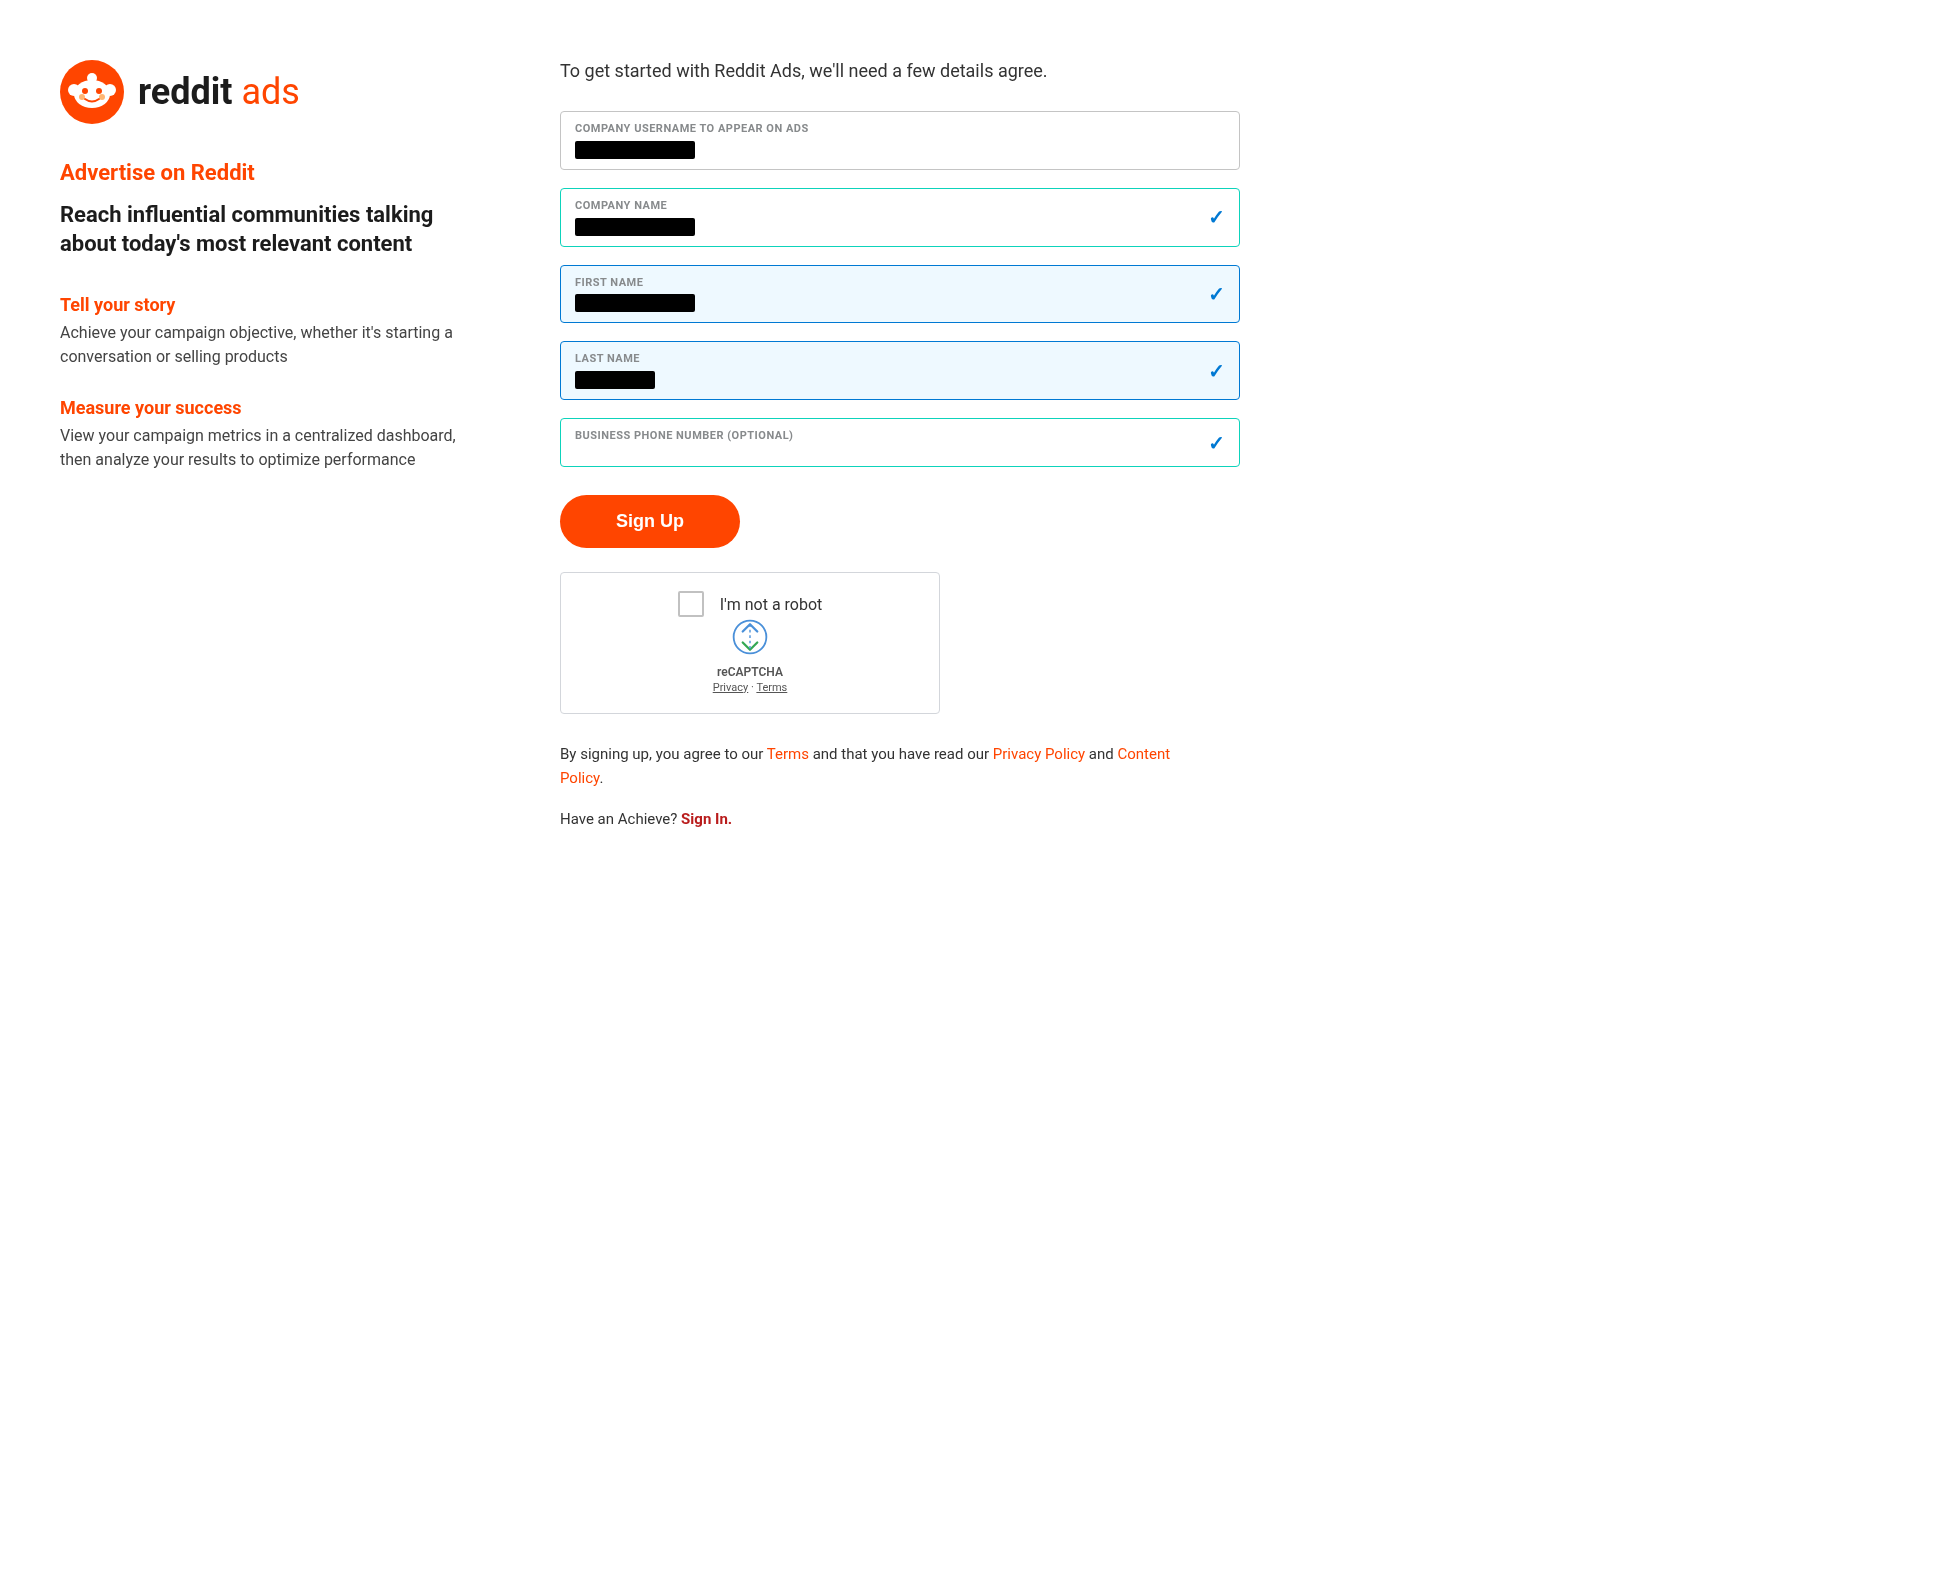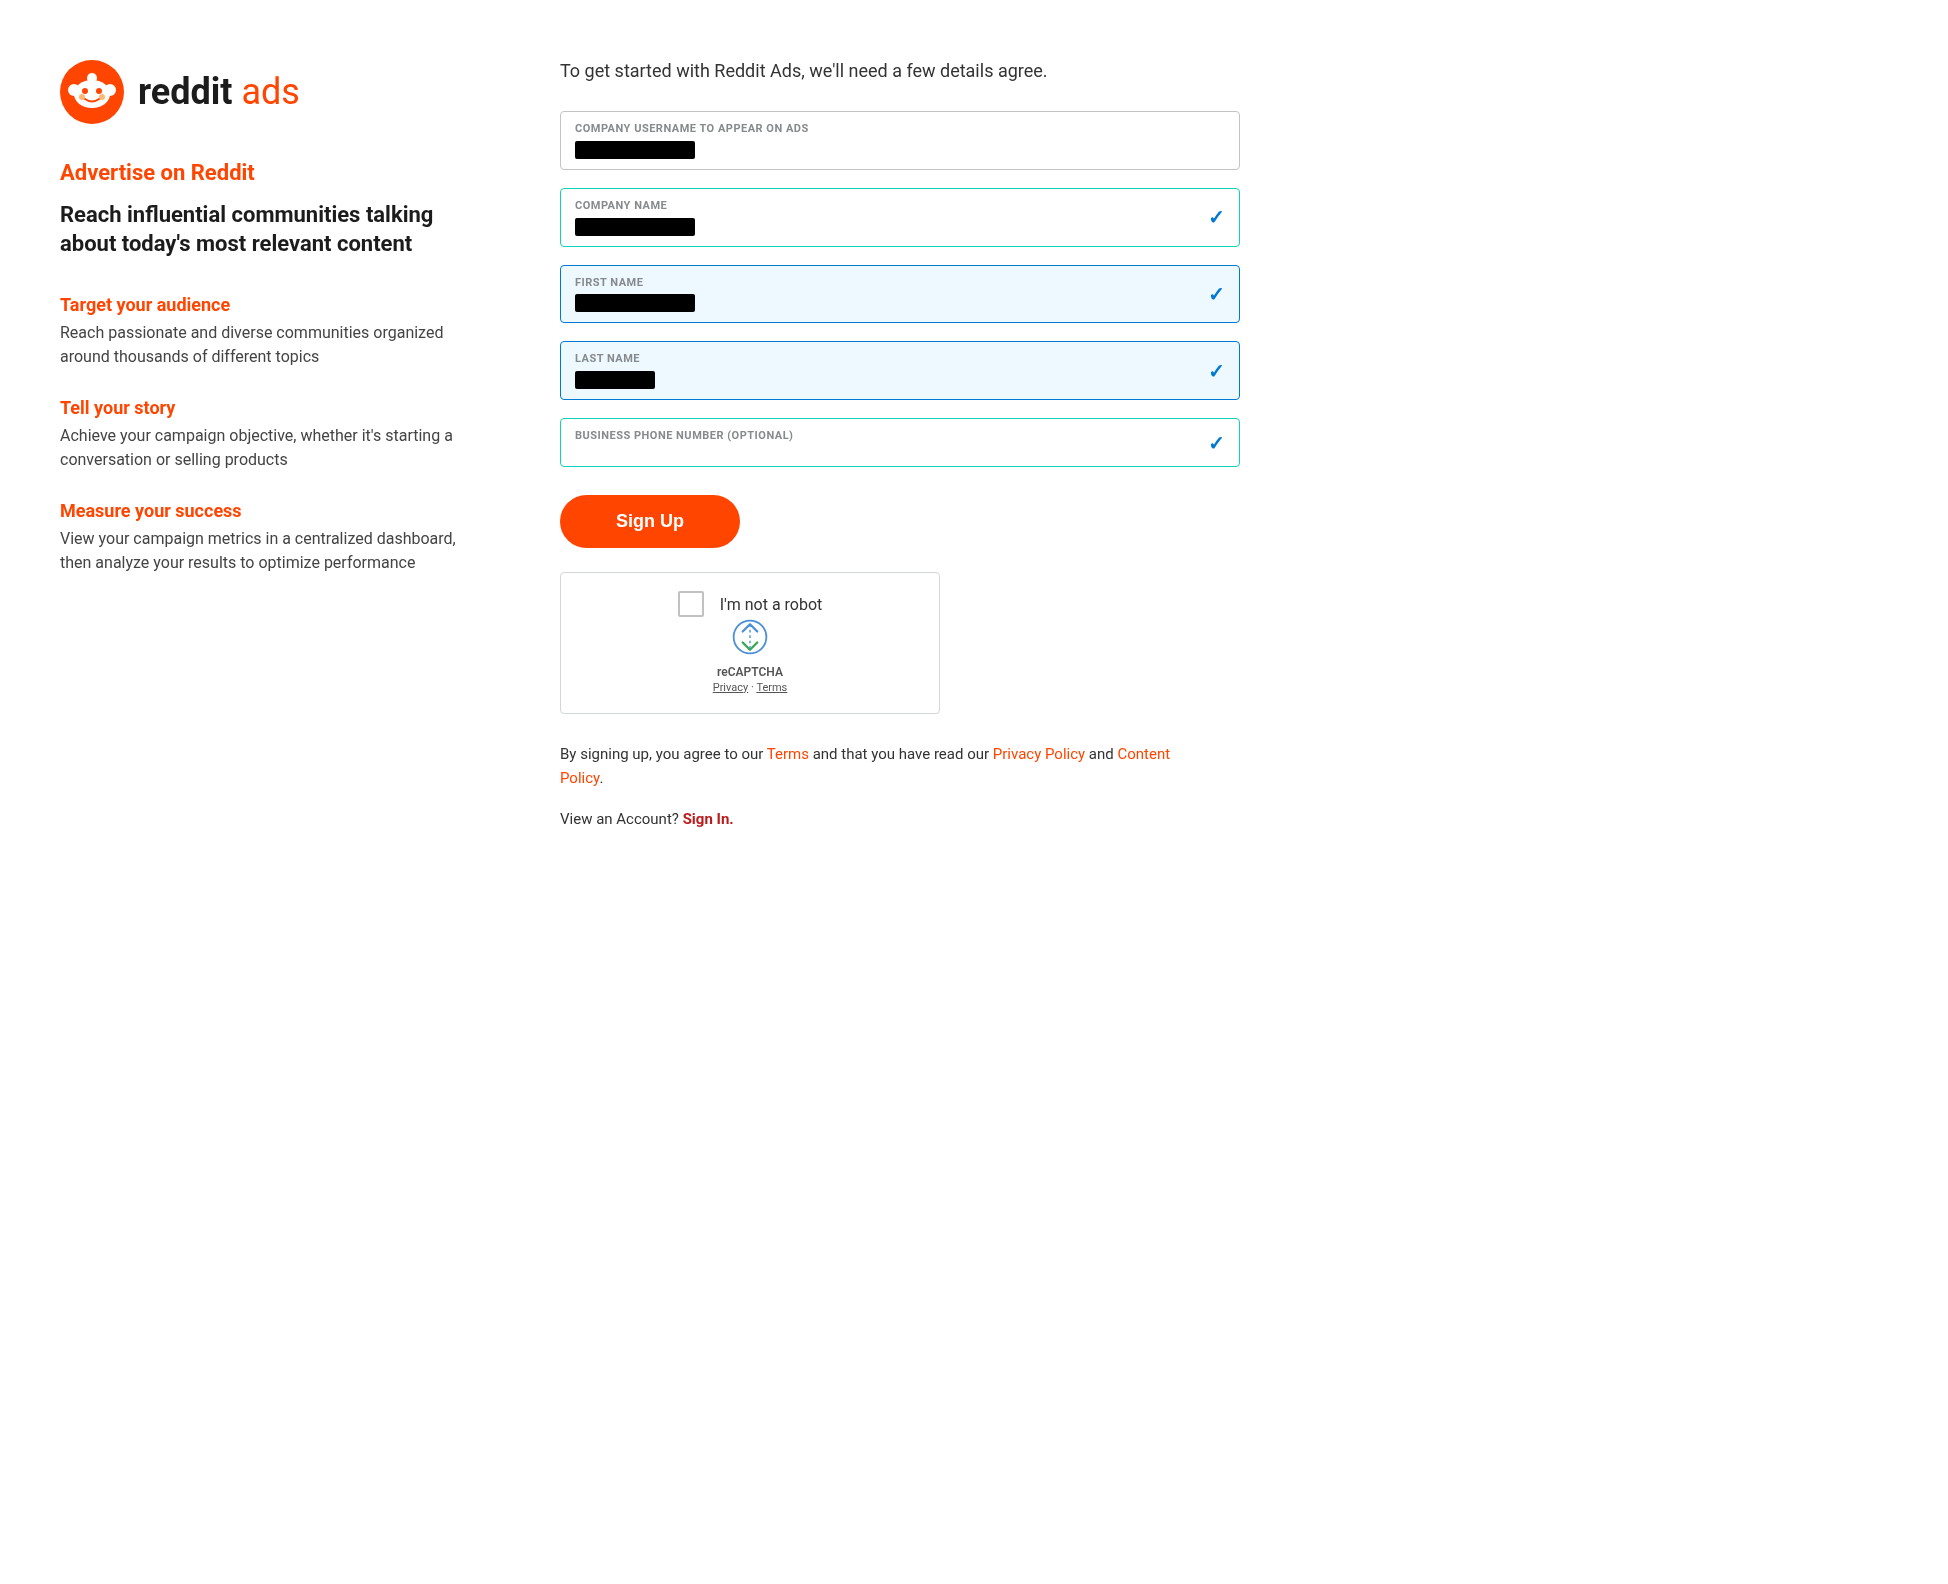--- a/index.html
+++ b/index.html
@@ -229,24 +229,20 @@
         <circle cx="42" cy="37" r="3" fill="#FF8717" opacity="0.6"></circle>
       </svg>
       <div style="font-size:36px; font-weight:400; color:#1c1c1c; line-height:1;text-align:right;">
         <span style="font-weight:700;">reddit</span><em style="font-style:normal; color:#ff4500;"> ads</em>
       </div>
     </div>
 
     <div class="advertise-title">Advertise on Reddit</div>
     <div class="tagline">Reach influential communities talking about today's most relevant content</div>
 
-    <div class="feature">
-      <div class="feature-title">Target your audience</div>
-      <div class="feature-desc">Reach passionate and diverse communities organized around thousands of different topics</div>
-    </div>
     <div class="feature">
       <div class="feature-title">Tell your story</div>
       <div class="feature-desc">Achieve your campaign objective, whether it's starting a conversation or selling products</div>
     </div>
     <div class="feature">
       <div class="feature-title">Measure your success</div>
       <div class="feature-desc">View your campaign metrics in a centralized dashboard, then analyze your results to optimize performance</div>
     </div>
   </div>
 
@@ -327,16 +323,16 @@
       </div>
     </div>
 
     
     <div class="terms-text">
       <span>By signing up, you agree to our </span><a href="#">Terms</a><span> and that you have read our </span><a href="#">Privacy Policy</a><span> and </span><a href="#">Content Policy</a><span>.</span>
     </div>
 
     
     <div class="signin-text">
-      <span>View an Account? </span><a href="#">Sign In.</a>
+      <span>Have an Achieve? </span><a href="#">Sign In.</a>
     </div>
   </div>
 </div>
 
 </body></html>

